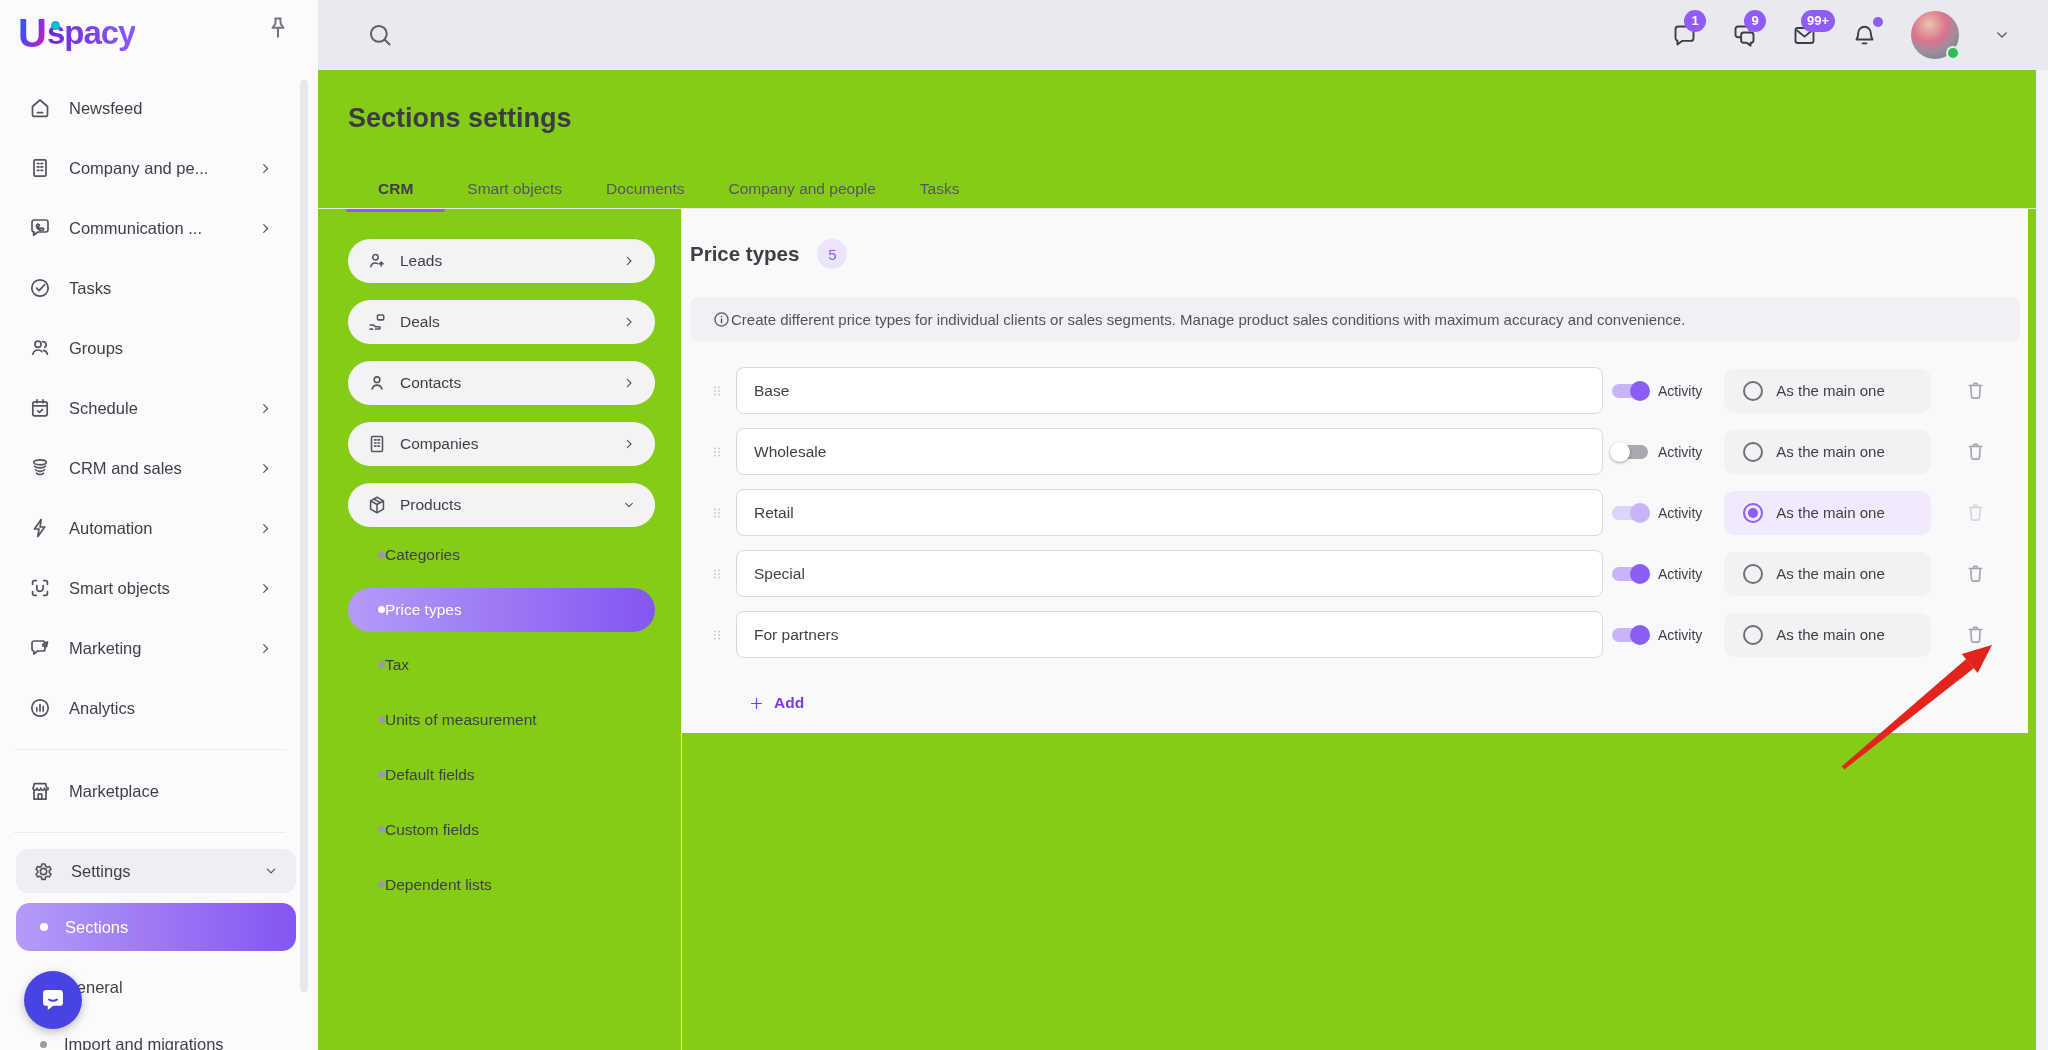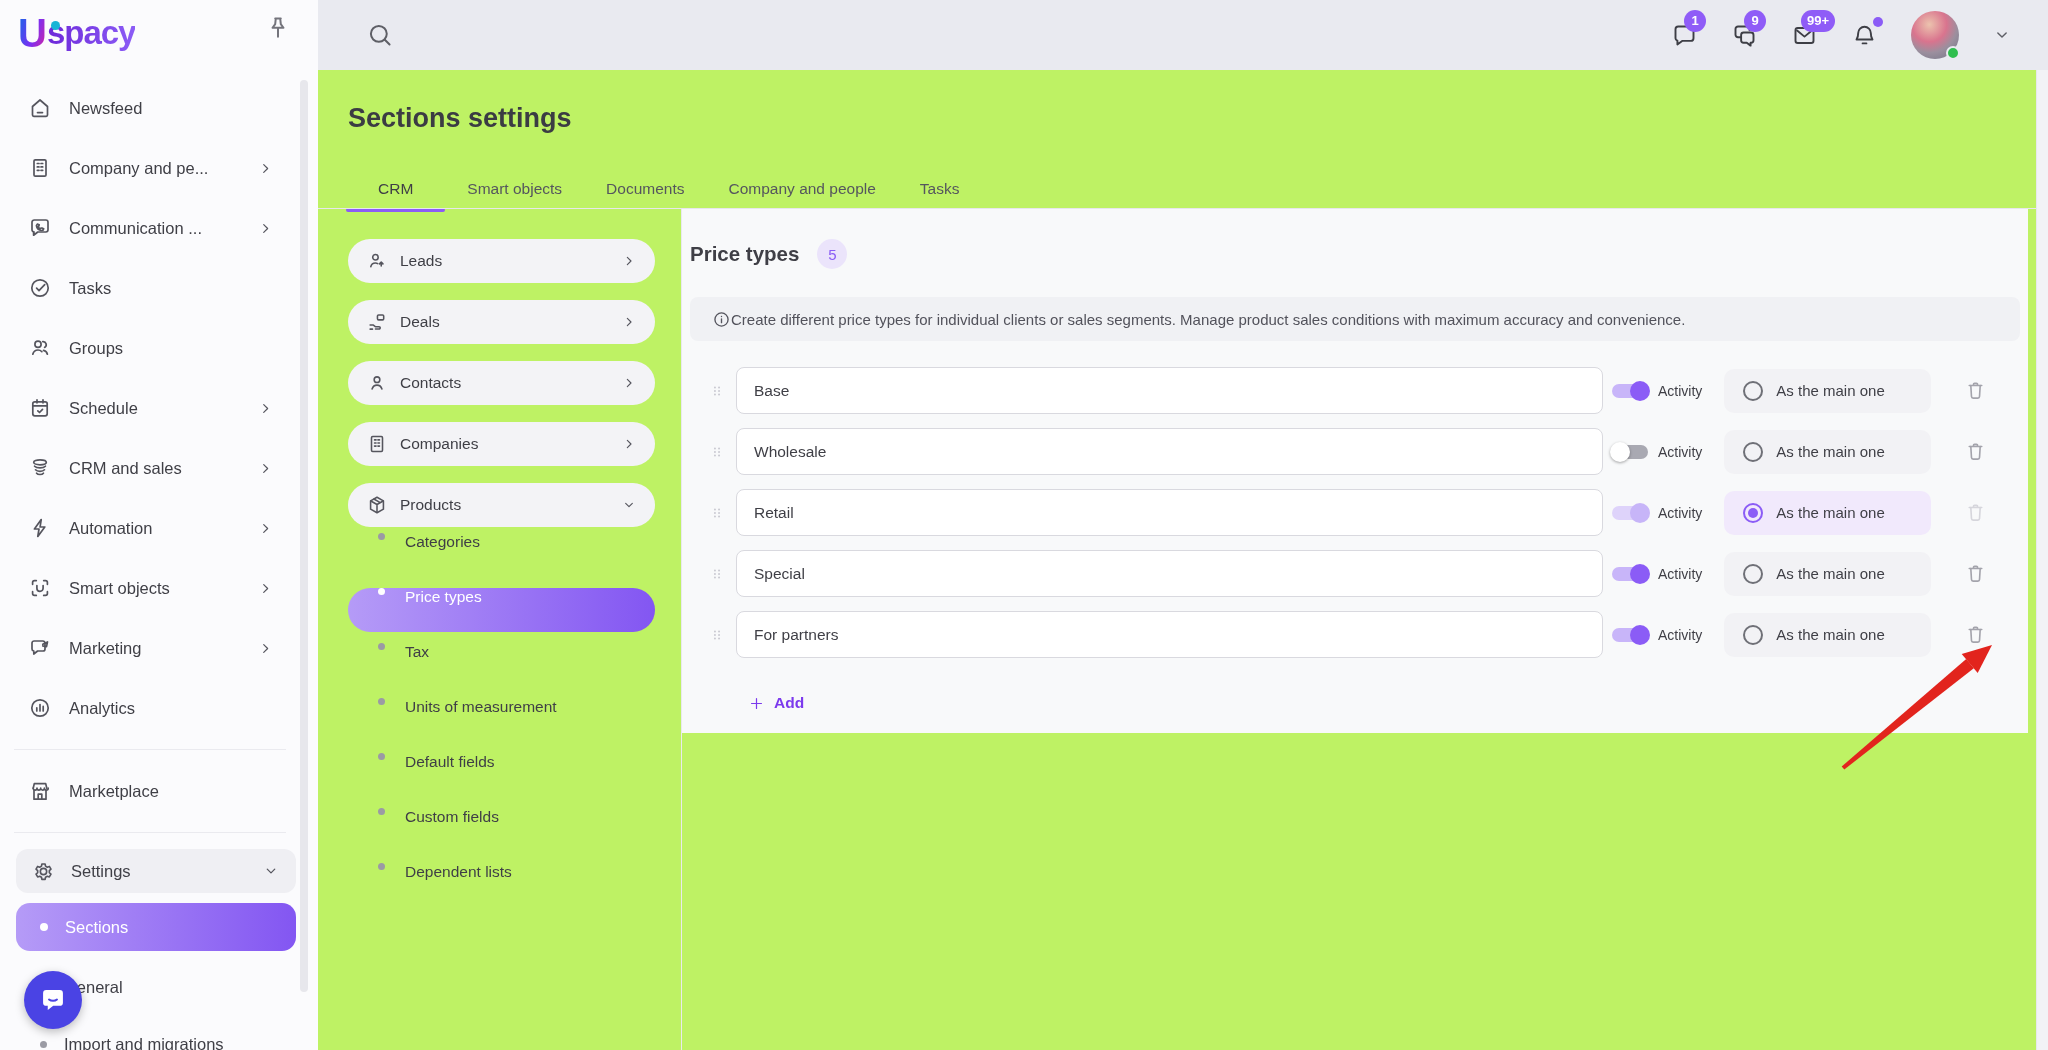--- a/index.html
+++ b/index.html
@@ -35,37 +35,37 @@
   .search-btn{position:absolute;left:48px;top:21px;width:28px;height:28px;color:#5e5f66;cursor:pointer}
   .header-right{position:absolute;right:36px;top:0;height:70px;display:flex;align-items:center;gap:33px}
   .hicon{position:relative;width:27px;height:27px;color:#3d3e45;cursor:pointer}
   .hbadge{position:absolute;top:-12px;left:13px;min-width:22px;height:22px;border-radius:11px;background:#8f5cf7;color:#fff;font-size:13px;font-weight:700;display:flex;align-items:center;justify-content:center;padding:0 6px}
   .hdot{position:absolute;top:-5px;right:-5px;width:10px;height:10px;border-radius:50%;background:#8b5cf6}
   .avatar{position:relative;width:48px;height:48px;border-radius:50%;cursor:pointer;background:radial-gradient(circle at 38% 28%,#ecc3ae 0%,#d9748e 38%,#9b8f9e 62%,#6e7184 100%)}
   .avatar .status{position:absolute;right:-1px;bottom:-1px;width:14px;height:14px;border-radius:50%;background:#2fbe4f;border:2.5px solid #e9eaf0}
   .user-chev{width:20px;height:20px;color:#5e5f66;cursor:pointer}
 
   
-  .content{position:absolute;left:318px;top:70px;right:0;bottom:0;background:#bef264}
+  .content{position:absolute;left:318px;top:70px;right:0;bottom:0;background:#84cc16}
   .page-title{position:absolute;left:30px;top:33px;font-size:27px;font-weight:600;color:#3b3c43}
   .tabs{position:absolute;left:28px;top:100px;height:38px;display:flex;align-items:stretch}
   .tab{padding:0 22px;font-size:15.5px;color:#55565e;display:flex;align-items:center;position:relative;cursor:pointer;white-space:nowrap}
-  .tab.active{color:#3f3f46;font-weight:400;padding:0 32px}
+  .tab.active{color:#3f3f46;font-weight:700;padding:0 32px}
   .tab.active::after{content:"";position:absolute;left:0;right:0;bottom:-4px;height:4px;border-radius:3px;background:#8b5cf6}
   .tabs-divider{position:absolute;left:0;right:0;top:138px;height:1px;background:#e7e7ec}
   .body{position:absolute;left:0;top:139px;right:0;bottom:0;display:flex}
 
   
   .crm-nav{width:364px;border-right:1px solid #e9e9ee;padding:30px 18px 0 30px;flex:0 0 auto}
   .nav-pill{width:307px;height:44px;border-radius:22px;background:#f3f3f6;display:flex;align-items:center;padding:0 18px;gap:12px;margin-bottom:17px;font-size:15.5px;color:#3f3f46;cursor:pointer}
   .nav-pill .np-icon{width:22px;height:22px;color:#55555e;flex:0 0 auto}
   .nav-pill .np-chev{margin-left:auto;width:16px;height:16px;color:#55555e}
   .sub-list{margin-top:-17px;width:307px}
   .sub-row{height:55px;display:flex;align-items:center;cursor:pointer}
-  .sub-inner{display:flex;align-items:flex-start;gap:20px;padding-left:30px;width:100%;height:44px;border-radius:22px;font-size:15.5px;color:#3f3f46}
+  .sub-inner{display:flex;align-items:center;padding-left:30px;width:100%;height:44px;border-radius:22px;font-size:15.5px;color:#3f3f46}
   .sub-inner .bullet{width:7px;height:7px;border-radius:50%;background:#9b9ba4;flex:0 0 auto}
   .sub-row.selected .sub-inner{background:linear-gradient(90deg,#b59bf7,#8356f2);color:#fff}
   .sub-row.selected .bullet{background:#fff}
 
   
   .main{flex:1;min-width:0}
   .section-block{height:524px;background:#f8f9fa;margin-right:20px;padding:30px 0 0 8px}
   .sec-head{display:flex;align-items:center;gap:18px;height:30px}
   .sec-title{font-size:20.5px;font-weight:700;color:#3f3f46}
   .count-badge{width:30px;height:30px;border-radius:50%;background:#ebe4fb;color:#8a5cf5;font-size:15px;display:flex;align-items:center;justify-content:center}

